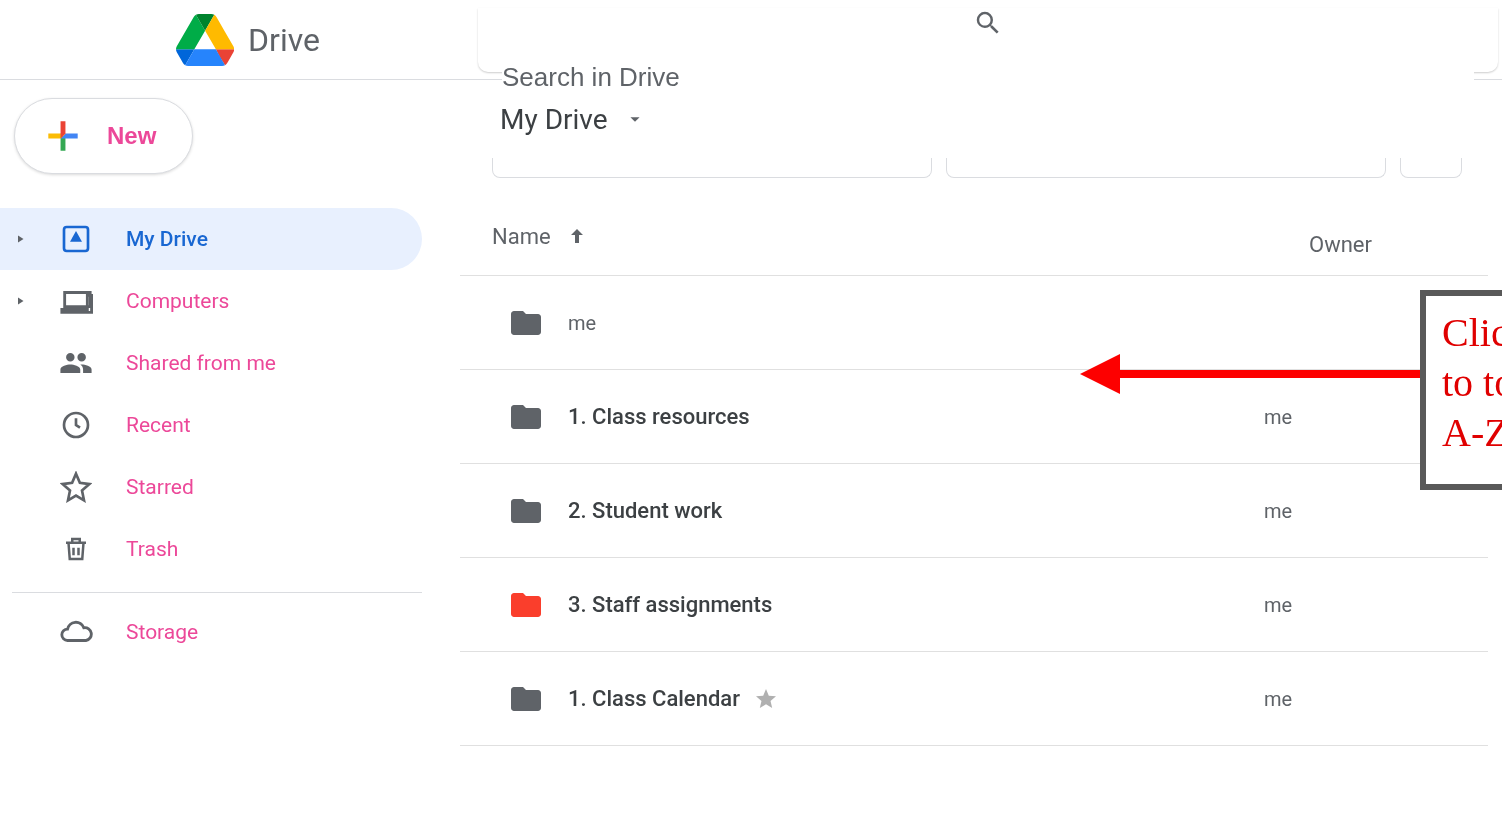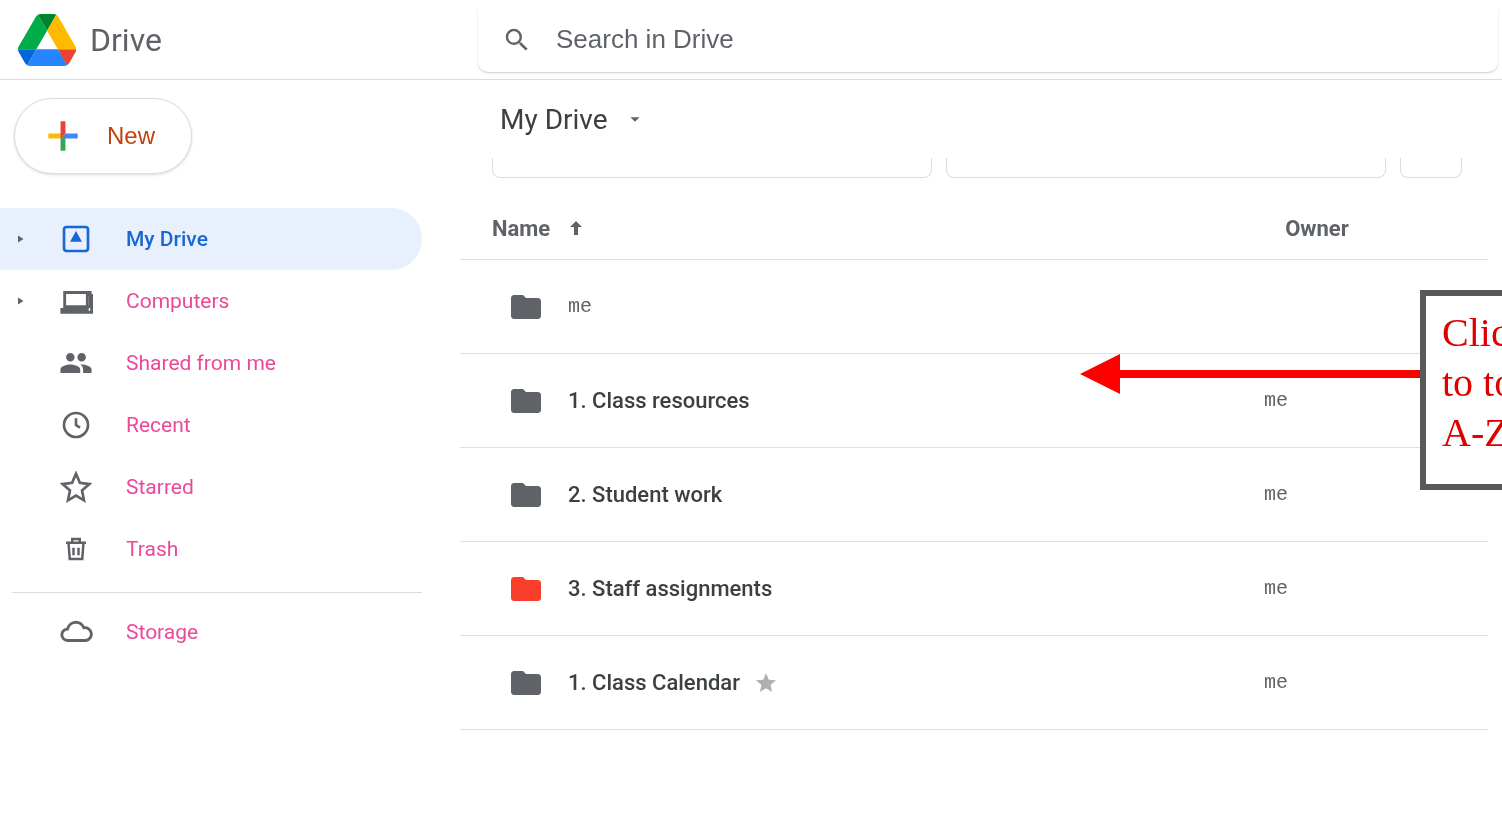--- a/index.html
+++ b/index.html
@@ -1,57 +1,57 @@
 <!DOCTYPE html>
 <html><head>
 <meta charset="utf-8">
 <style>
 * { box-sizing: border-box; margin: 0; padding: 0; }
 html, body { width: 1502px; height: 830px; font-family: "Google Sans", Roboto, Arial, sans-serif; background: #fff; color: #3c4043; overflow: hidden; }
 
 
 .header { display: flex; align-items: center; height: 80px; border-bottom: 1px solid #dadce0; padding-left: 18px; }
-.logo-wrap { display: flex; align-items: center; gap: 14px; width: 460px; }
+.logo-wrap { display: flex; align-items: center; gap: 14px; width: 460px; justify-content: center; }
 .app-name { font-size: 32px; color: #5f6368; }
 .search-wrap { flex: 1; }
-.search-bar { display: flex; align-items: center; height: 64px; width: 1020px; border-radius: 0 0 10px 10px; box-shadow: 0 1px 2px rgba(0,0,0,.2); padding: 0 24px; gap: 24px; }
+.search-bar { display: flex; align-items: center; height: 64px; width: 1020px; border-radius: 0 0 10px 10px; box-shadow: 0 1px 2px rgba(0,0,0,.2); padding: 0 24px; gap: 24px; flex-direction: column; }
 .search-input { border: none; outline: none; font-size: 26px; color: #5f6368; width: 100%; }
 .search-input::placeholder { color: #5f6368; }
 
 
 .body { display: flex; height: calc(100% - 80px); }
 .sidebar { width: 460px; padding-top: 18px; }
 .main { flex: 1; position: relative; padding-right: 14px; }
 
 
 .new-btn { display: inline-flex; align-items: center; gap: 22px; height: 76px; padding: 0 36px 0 26px; margin-left: 14px; border-radius: 40px; border: 1px solid #dadce0; box-shadow: 0 1px 3px rgba(0,0,0,.15); background: #fff; cursor: pointer; }
-.new-btn span.label { font-size: 24px; color: #c2410c; font-weight: 400; }
+.new-btn span.label { font-size: 24px; color: #ec4899; font-weight: 700; }
 
 
 .nav { margin-top: 34px; }
 .nav-item { display: flex; align-items: center; height: 62px; padding-left: 14px; gap: 32px; font-size: 21px; color: #ec4899; border-radius: 0 34px 34px 0; margin-right: 38px; cursor: pointer; }
 .nav-item.active { background: #e8f0fe; color: #1967d2; font-weight: 500; }
 .nav-item .caret-slot { width: 12px; display: inline-flex; align-items: center; }
 .nav-item .icon-slot { width: 36px; height: 36px; display: inline-flex; align-items: center; justify-content: center; }
 .nav-divider { border-top: 1px solid #dadce0; margin: 12px 38px 8px 12px; }
 
 
 .breadcrumb { display: flex; align-items: center; gap: 16px; height: 78px; padding-left: 40px; font-size: 28px; color: #3c4043; }
 .chip-row { display: flex; gap: 14px; padding-left: 32px; margin-bottom: 20px; }
 .chip { height: 20px; width: 440px; border: 1px solid #dadce0; border-top: none; border-radius: 0 0 8px 8px; }
 .chip.small { width: 62px; }
 
-.col-head { display: flex; align-items: center; padding: 18px 0 18px 32px; border-bottom: 1px solid #e0e0e0; color: #5f6368; font-size: 22px; font-weight: 700; }
+.col-head { display: flex; align-items: center; padding: 18px 0 18px 32px; border-bottom: 1px solid #e0e0e0; color: #5f6368; font-size: 22px; font-weight: 400; }
 .col-name { display: flex; align-items: center; gap: 14px; width: 770px; cursor: pointer; }
-.col-owner { flex: 0 0 110px; text-align: center; cursor: pointer; }
+.col-owner { flex: 0 0 110px; text-align: right; cursor: pointer; margin-top: 16px; }
 
 .file-row { display: flex; align-items: center; height: 94px; border-bottom: 1px solid #e0e0e0; padding-left: 48px; cursor: pointer; }
 .file-row .ficon { width: 60px; display: flex; align-items: center; }
 .file-row .fname { font-size: 22px; color: #3c4043; font-weight: 500; width: 696px; display: flex; align-items: center; gap: 14px; }
-.file-row .fowner { flex: 0 0 110px; color: #5f6368; font-size: 20px; font-family: Liberation Mono, monospace; }
+.file-row .fowner { flex: 0 0 110px; color: #5f6368; font-size: 20px; }
 
 
 .anno-box { position: absolute; top: 210px; left: 960px; width: 390px; height: 200px; border: 6px solid #595959; background: #fff; padding: 12px 16px; }
 .anno-box .txt { font-family: "Times New Roman", serif; color: #e00000; font-size: 40px; line-height: 1.25; }
 .anno-arrow { position: absolute; top: 284px; left: 620px; width: 340px; height: 20px; pointer-events: none; }
 .anno-arrow .shaft { position: absolute; top: 6px; left: 32px; right: 0; height: 8px; background: #fd0000; }
 .anno-arrow .head { position: absolute; left: 0; top: -10px; width: 0; height: 0; border-top: 20px solid transparent; border-bottom: 20px solid transparent; border-right: 40px solid #fd0000; }
 
 svg { display: block; }
 </style>

